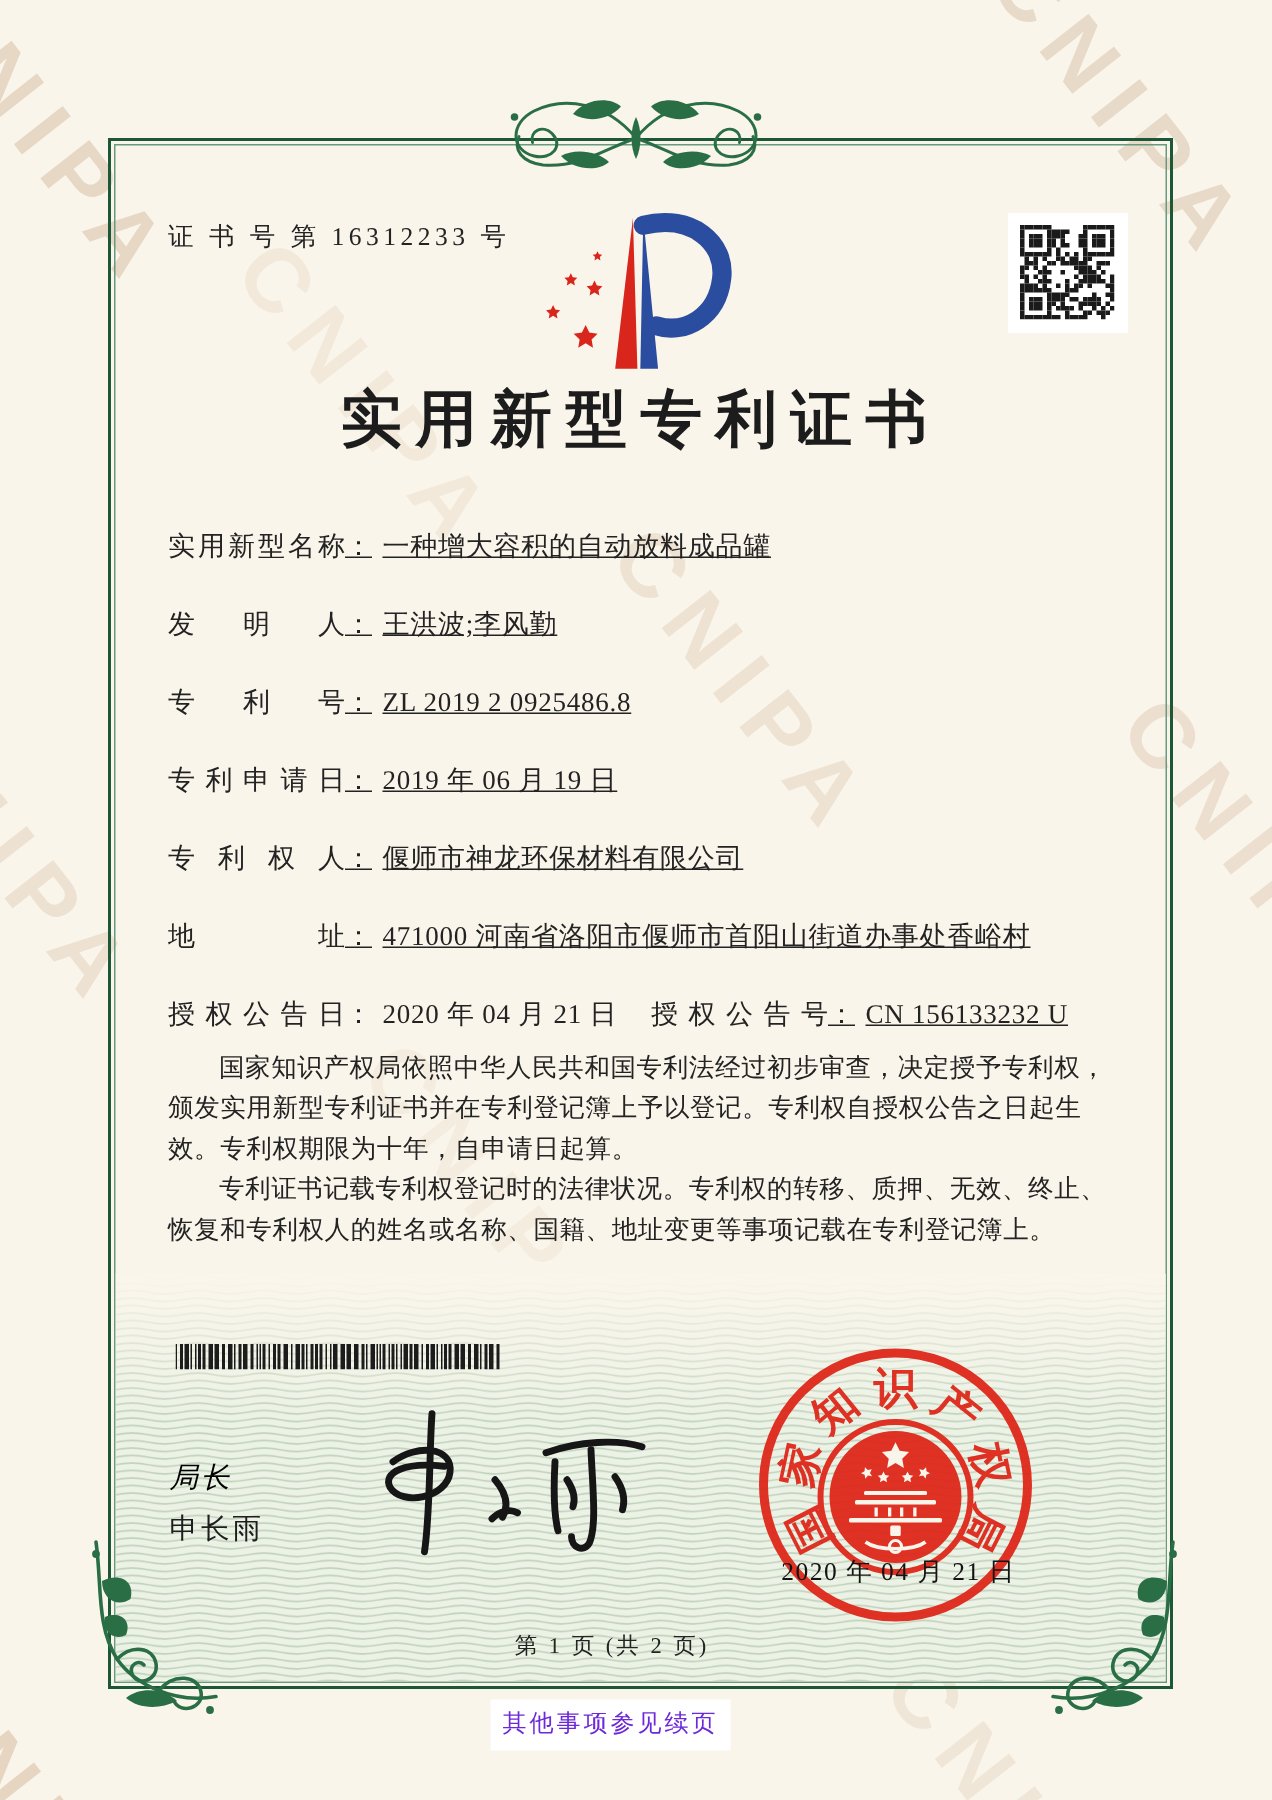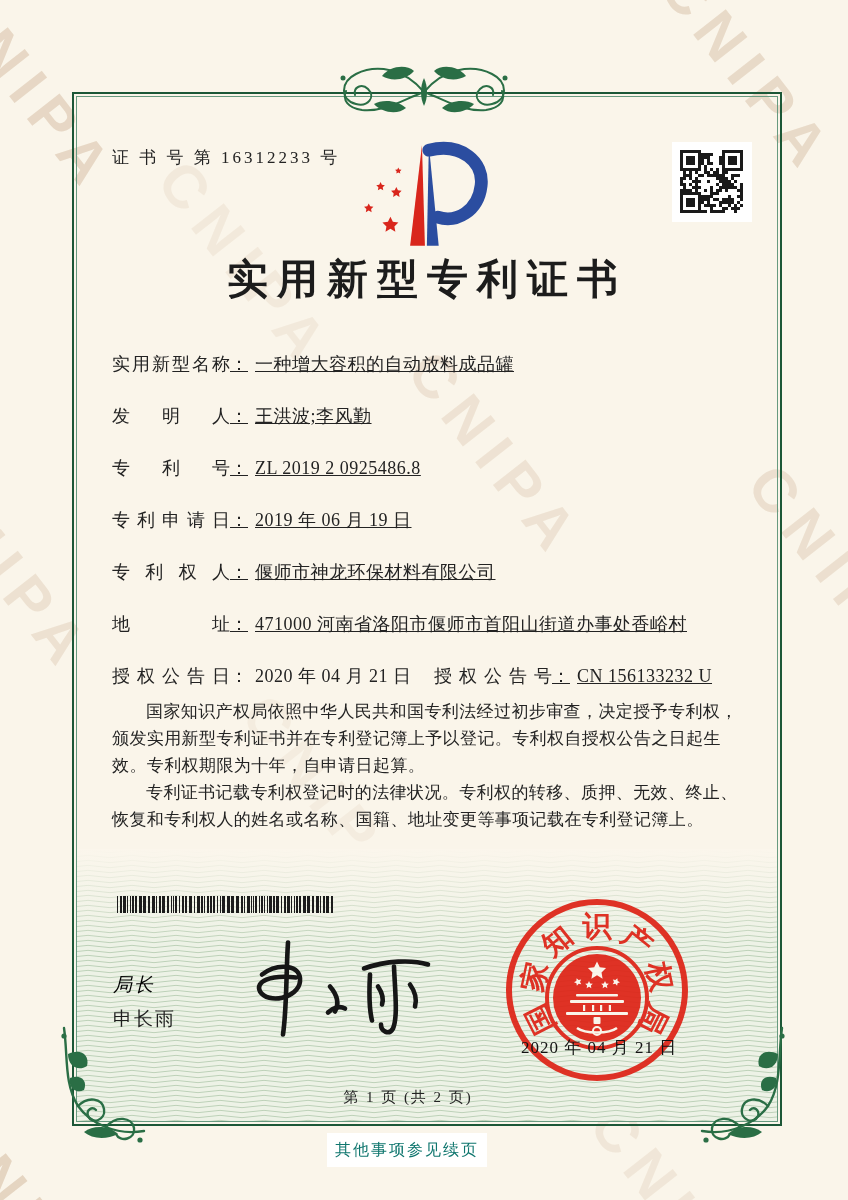--- a/index.html
+++ b/index.html
@@ -53,21 +53,21 @@
   .barcode { position:absolute; left:117px; top:896px; width:222px; height:17px; }
   .sig-role { position:absolute; left:113px; top:972px; font-size:19px; font-family:"Liberation Sans","DejaVu Sans",sans-serif; letter-spacing:2px; color:#000000;font-style:italic; }
   .sig-name { position:absolute; left:113px; top:1006px; font-size:19px; font-family:Liberation Sans, sans-serif; letter-spacing:2px; color:#1e1e1e; }
   .sig-script { position:absolute; left:242px; top:934px; width:205px; height:110px; }
   .seal { position:absolute; left:504px; top:897px; width:186px; height:186px; opacity:.93; }
   .seal-date { position:absolute; left:506px; top:1036px; width:186px; text-align:center; font-size:17px; letter-spacing:1px; color:#131313; }
   .page-info { position:absolute; left:72px; top:1088px; width:672px; text-align:center; font-size:15px; letter-spacing:2px; }
   .cont-note {
     position:absolute; left:327px; top:1133px; width:160px; height:34px;
     background:#ffffff; text-align:center; line-height:34px; font-size:16px;
-    letter-spacing:2px; z-index:4; color:#0f766e;
+    letter-spacing:2px; z-index:4; color:#6d28d9;
   }
 </style>
 </head>
 <body>
 
 <div class="page">
 
   <div id="watermarks">
       <div class="wm" style="left: -18px; top: -28px; opacity: 0.42;">CNIPA</div>
       <div class="wm" style="left: 198px; top: 148px; opacity: 0.16;">CNIPA</div>

